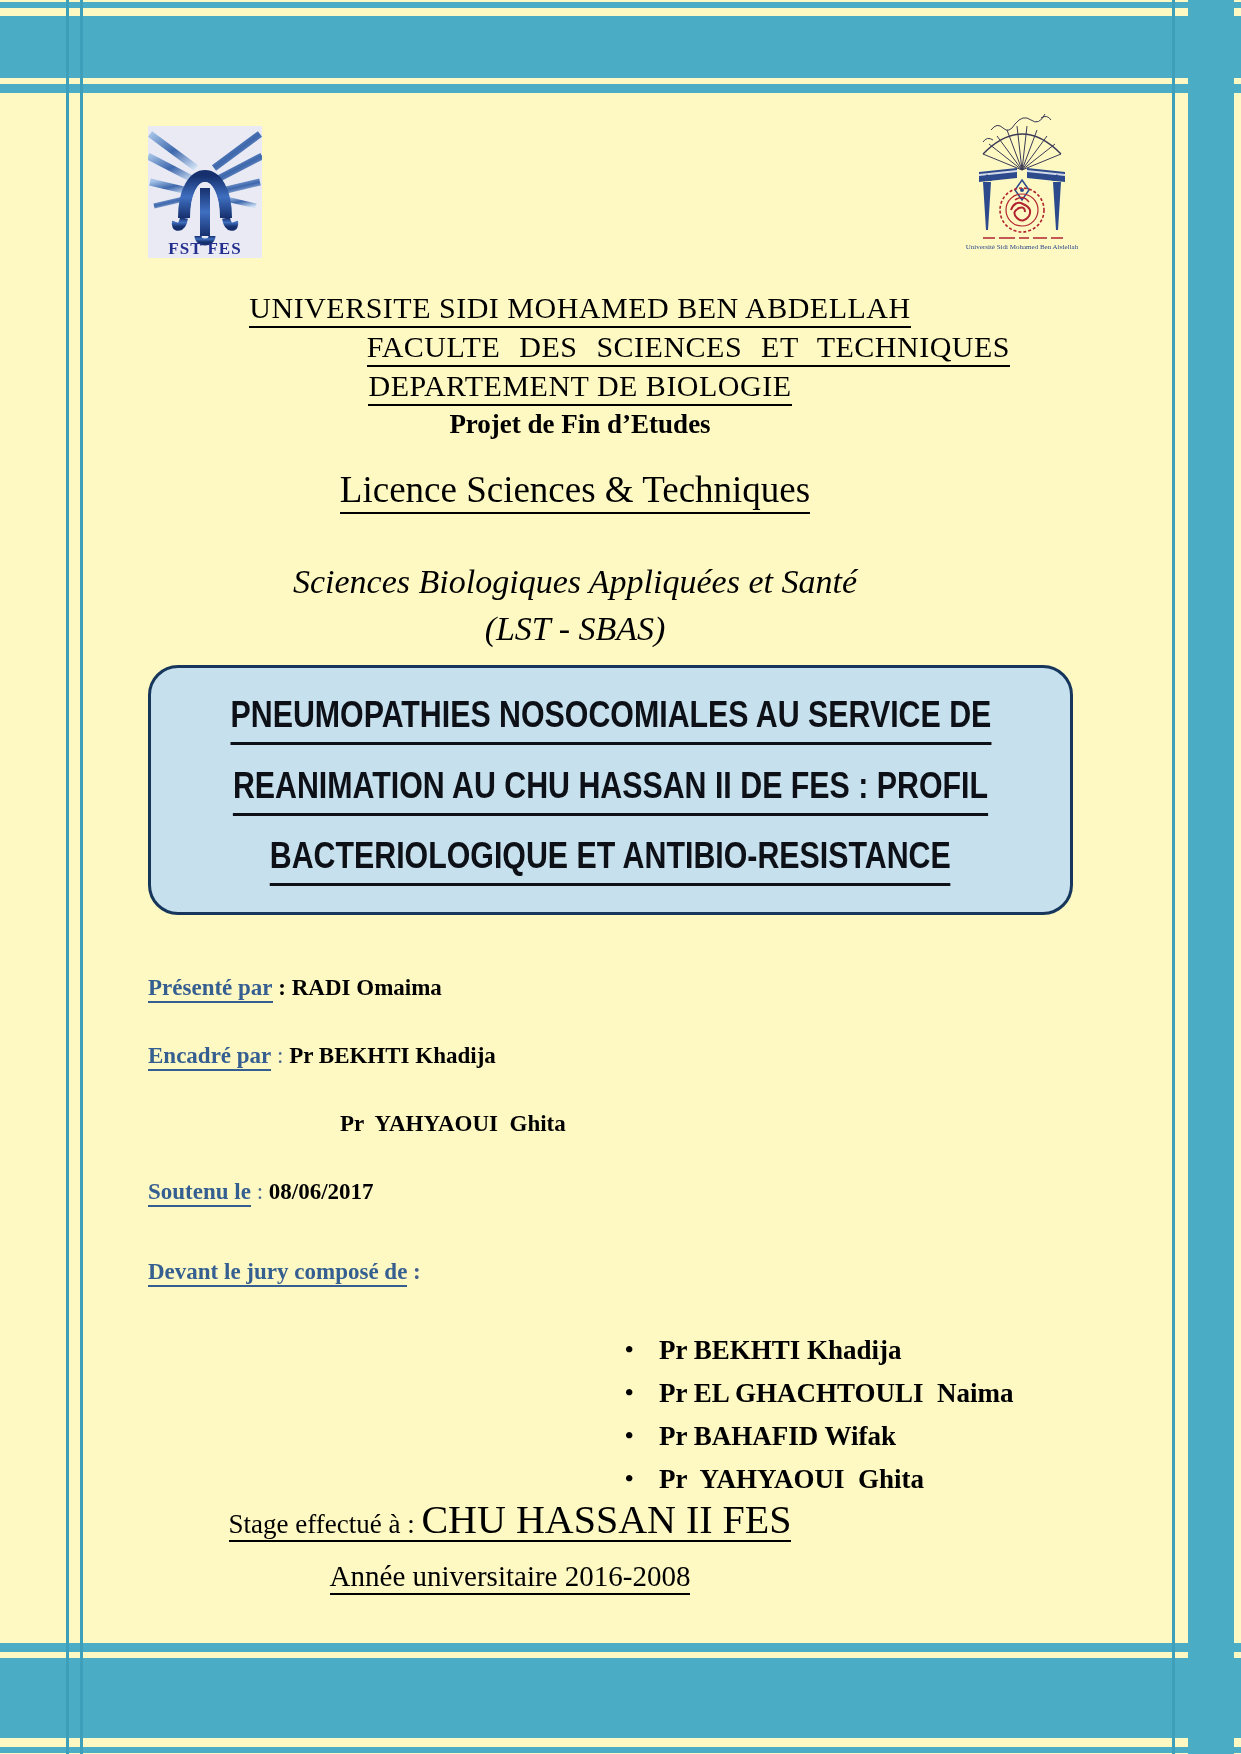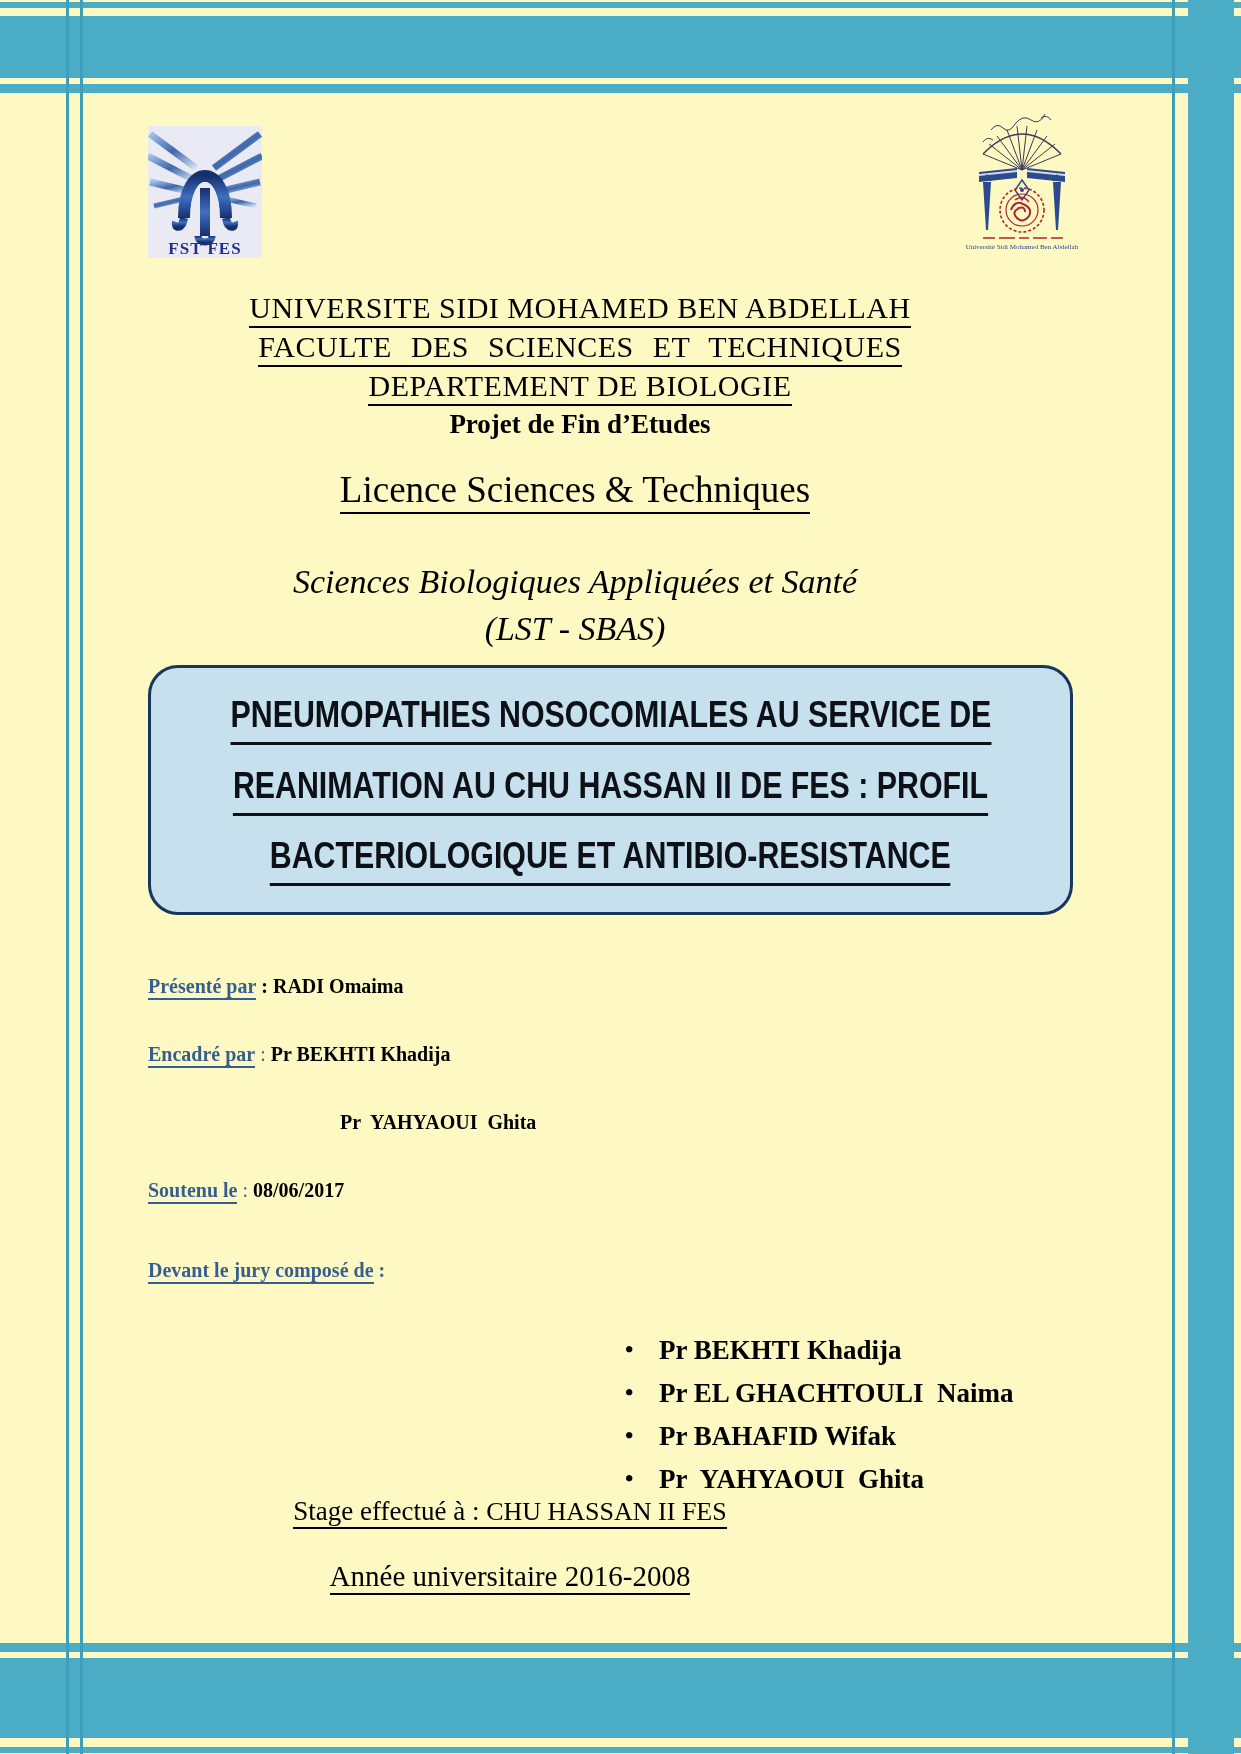--- a/index.html
+++ b/index.html
@@ -22,21 +22,21 @@
   .vline{position:absolute;top:0;height:100%;}
   .vline-l1{left:66px;width:3px;}
   .vline-l2{left:80px;width:3px;}
   .vline-r1{left:1172px;width:3px;}
   .vband-r {left:1188px;width:46px;}
   
   .abs{position:absolute;}
   .center{text-align:center;}
   .u2{border-bottom:2px solid #000;padding-bottom:2px;}
   .hdr{left:150px;width:860px;font-size:30px;color:#000;letter-spacing:.5px;}
-  .hdr-spread{word-spacing:11px;}
+  .hdr-spread{word-spacing:11px;text-align:right;}
   .hdr-bold{font-weight:bold;font-size:27px;letter-spacing:0;}
   .mid{left:160px;width:830px;}
   .licence{font-size:37px;}
   .italicline{font-style:italic;font-size:34px;text-align:center;}
   
   .title-box{
     left:148px;top:665px;width:925px;height:250px;
     border:3px solid #16365c;border-radius:30px;
     background:#c6e0ed;
     display:flex;flex-direction:column;justify-content:space-evenly;
@@ -45,33 +45,33 @@
   .title-line{
     font-family:"Liberation Sans", sans-serif;
     font-weight:bold;font-size:37px;color:#0d1117;
     white-space:nowrap;
   }
   .title-line span{
     display:inline-block;transform:scaleX(.82);transform-origin:center;
     border-bottom:3px solid #0d1117;padding-bottom:6px;
   }
   
-  .row{left:148px;width:940px;font-size:20px;white-space:nowrap;}
+  .row{left:148px;width:940px;font-size:23px;white-space:nowrap;}
   .lbl{color:#365f91;font-weight:bold;border-bottom:2px solid #365f91;padding-bottom:1px;}
   .colon-dark{color:#000;font-weight:bold;}
   .colon-blue{color:#44618e;font-weight:normal;}
   .val{color:#000;font-weight:bold;}
   .pre{white-space:pre;}
   
   .jury-item{left:598px;width:560px;font-size:27px;color:#000;font-weight:bold;white-space:pre;}
   .jury-item .dot{display:inline-block;width:34px;color:#000;font-size:24px;vertical-align:2px;}
   
   .stage{left:120px;width:780px;text-align:center;font-size:27px;color:#000;}
   .stage .wrap{border-bottom:2px solid #000;padding-bottom:1px;}
-  .stage .big{font-size:26px;}
+  .stage .big{font-size:40px;}
   .annee{left:120px;width:780px;text-align:center;font-size:29px;color:#000;}
   .annee span{border-bottom:2px solid #000;padding-bottom:1px;}
   svg text{font-family:"Liberation Serif", serif;}
 </style>
 </head>
 <body>
 
 <div class="page">
 
   <div class="hband band-top-thin" style="background:#4bacc6"></div>

